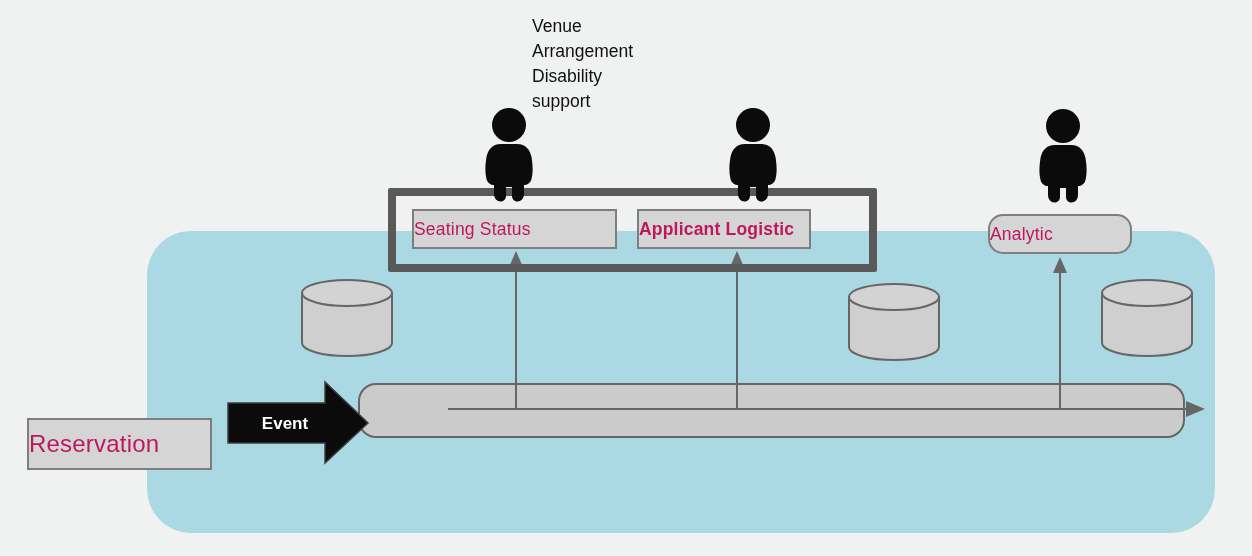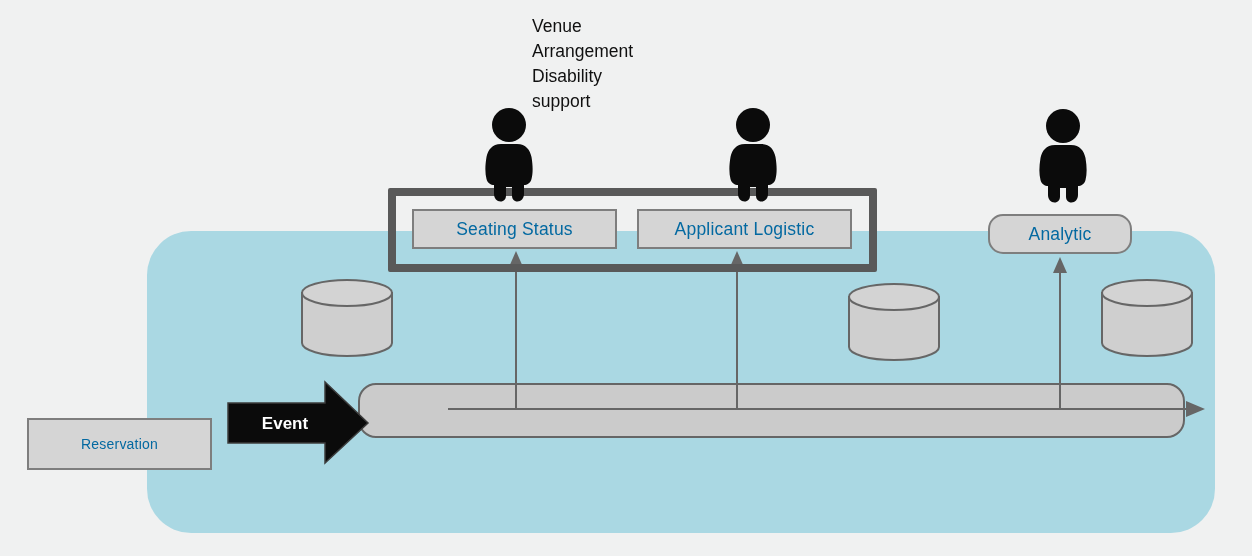--- a/index.html
+++ b/index.html
@@ -37,29 +37,29 @@
     width:489px;height:84px;
     border:8px solid #595959;
     border-radius:2px;
     box-sizing:border-box;
     background:transparent;
   }
   .node{
     background:#d5d5d5;
     border:2px solid #7e7e7e;
     box-sizing:border-box;
-    display:flex;align-items:center;justify-content:center;
+    display:flex;align-items:center;
     font-size:17.5px;
-    color:#0369a1;
+    color:#be185d;
     letter-spacing:0.2px;
   }
   .node-seating{left:412px;top:209px;width:205px;height:40px;}
-  .node-applicant{left:637px;top:209px;width:215px;height:40px;}
+  .node-applicant{left:637px;top:209px;width:174px;height:40px;font-weight:bold;}
   .node-analytic{left:988px;top:214px;width:144px;height:40px;border-radius:15px;}
-  .node-reservation{left:27px;top:418px;width:185px;height:52px;font-size:14px;}
+  .node-reservation{left:27px;top:418px;width:185px;height:52px;font-size:24px;}
   .annotation{
     white-space:pre-line;
     font-size:17.5px;
     line-height:25px;
     color:#101010;
   }
   .annotation-venue{left:532px;top:14px;width:140px;}
   .annotation-notification{left:752px;top:25px;width:150px;}
   .annotation-market{left:1067px;top:11px;width:160px;}
   .person-svg{width:52px;height:96px;}

